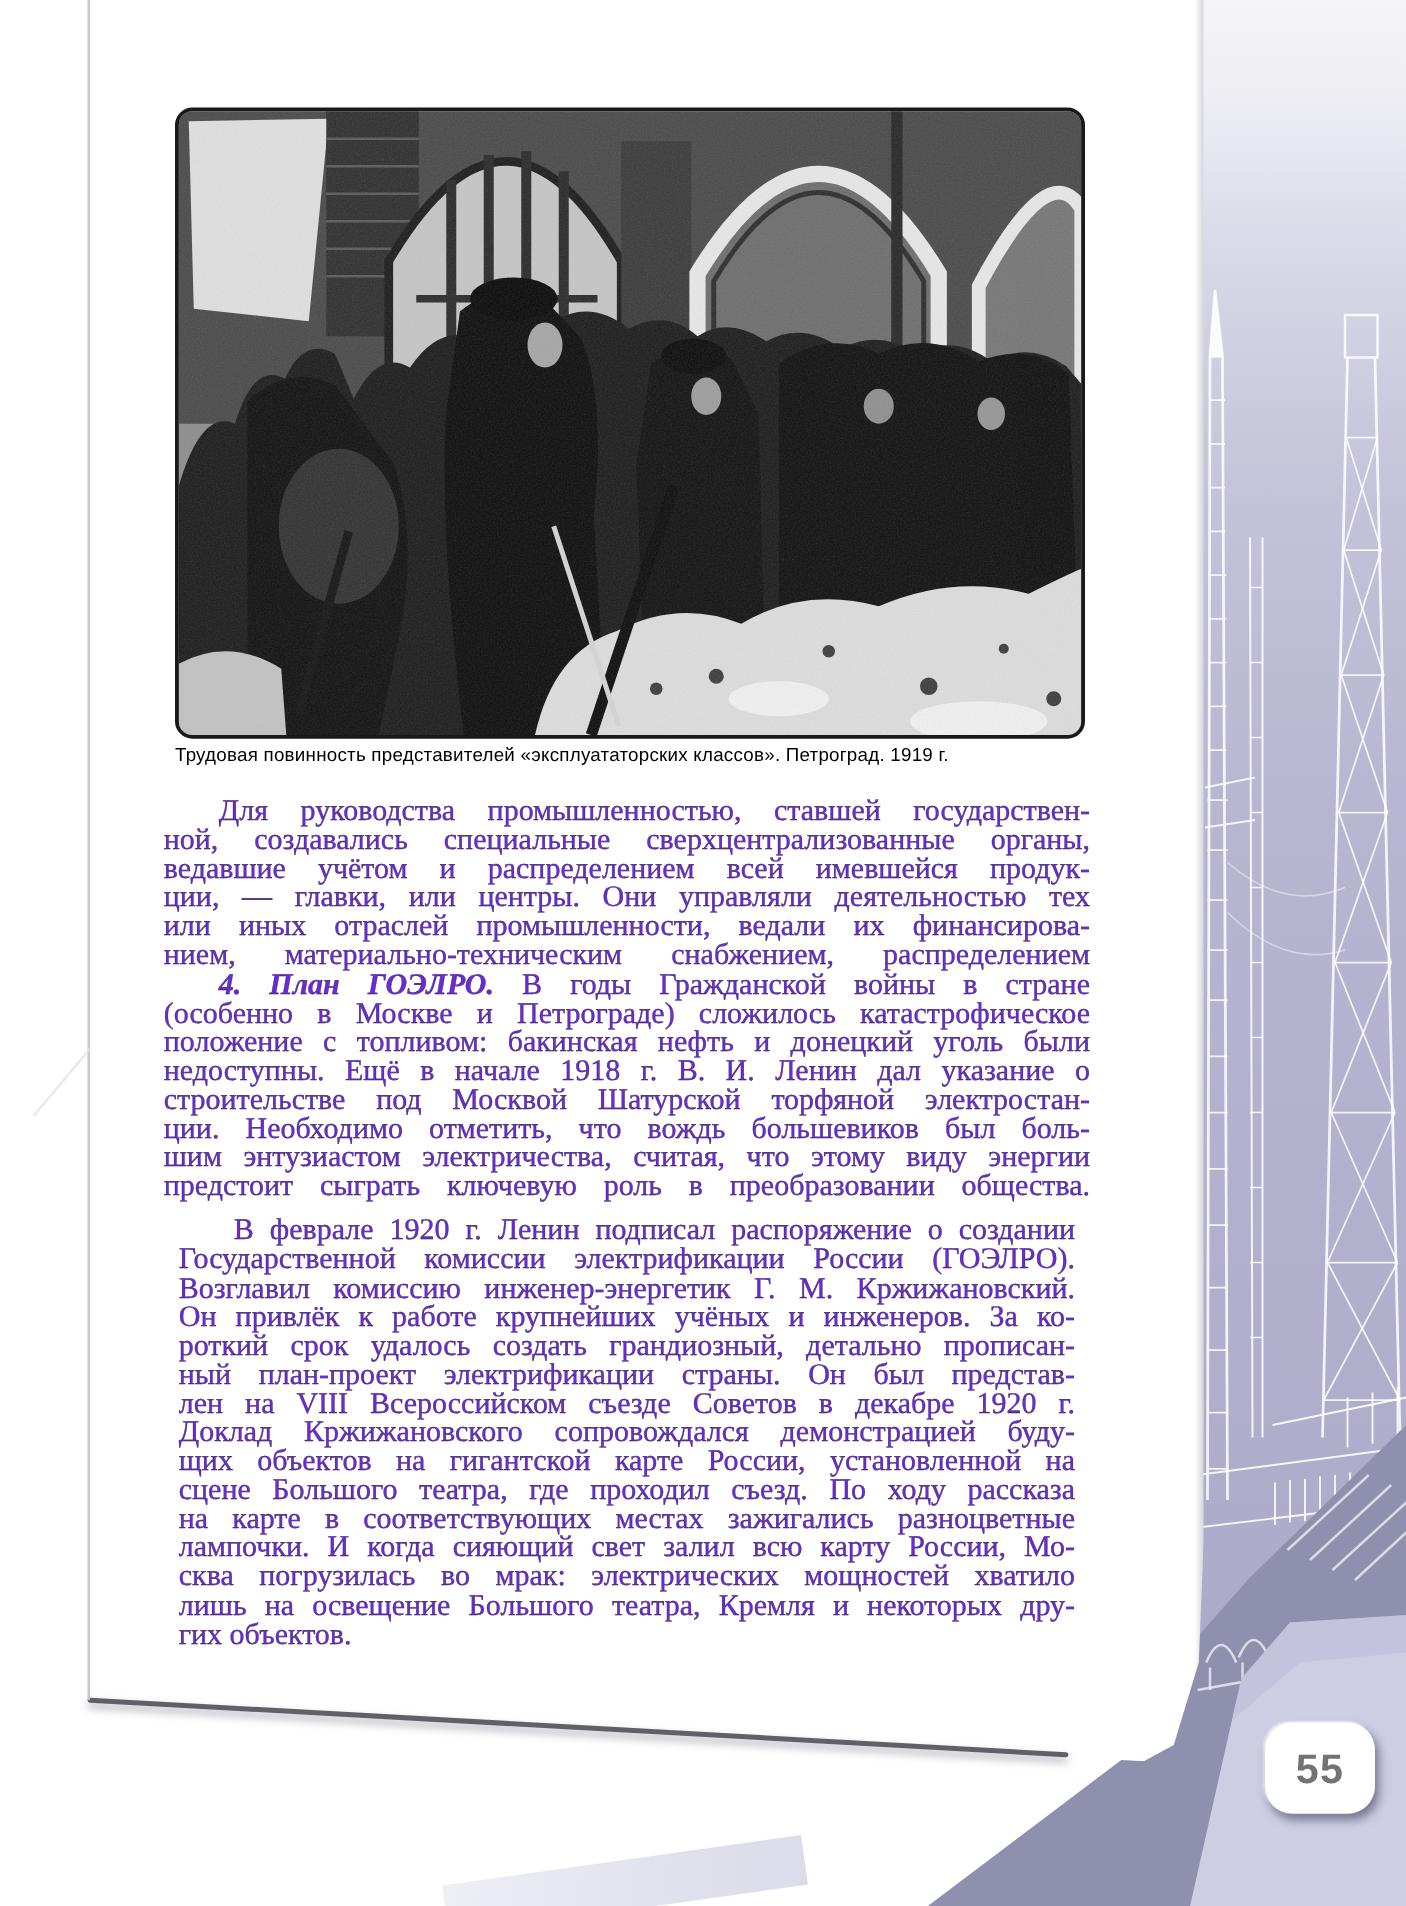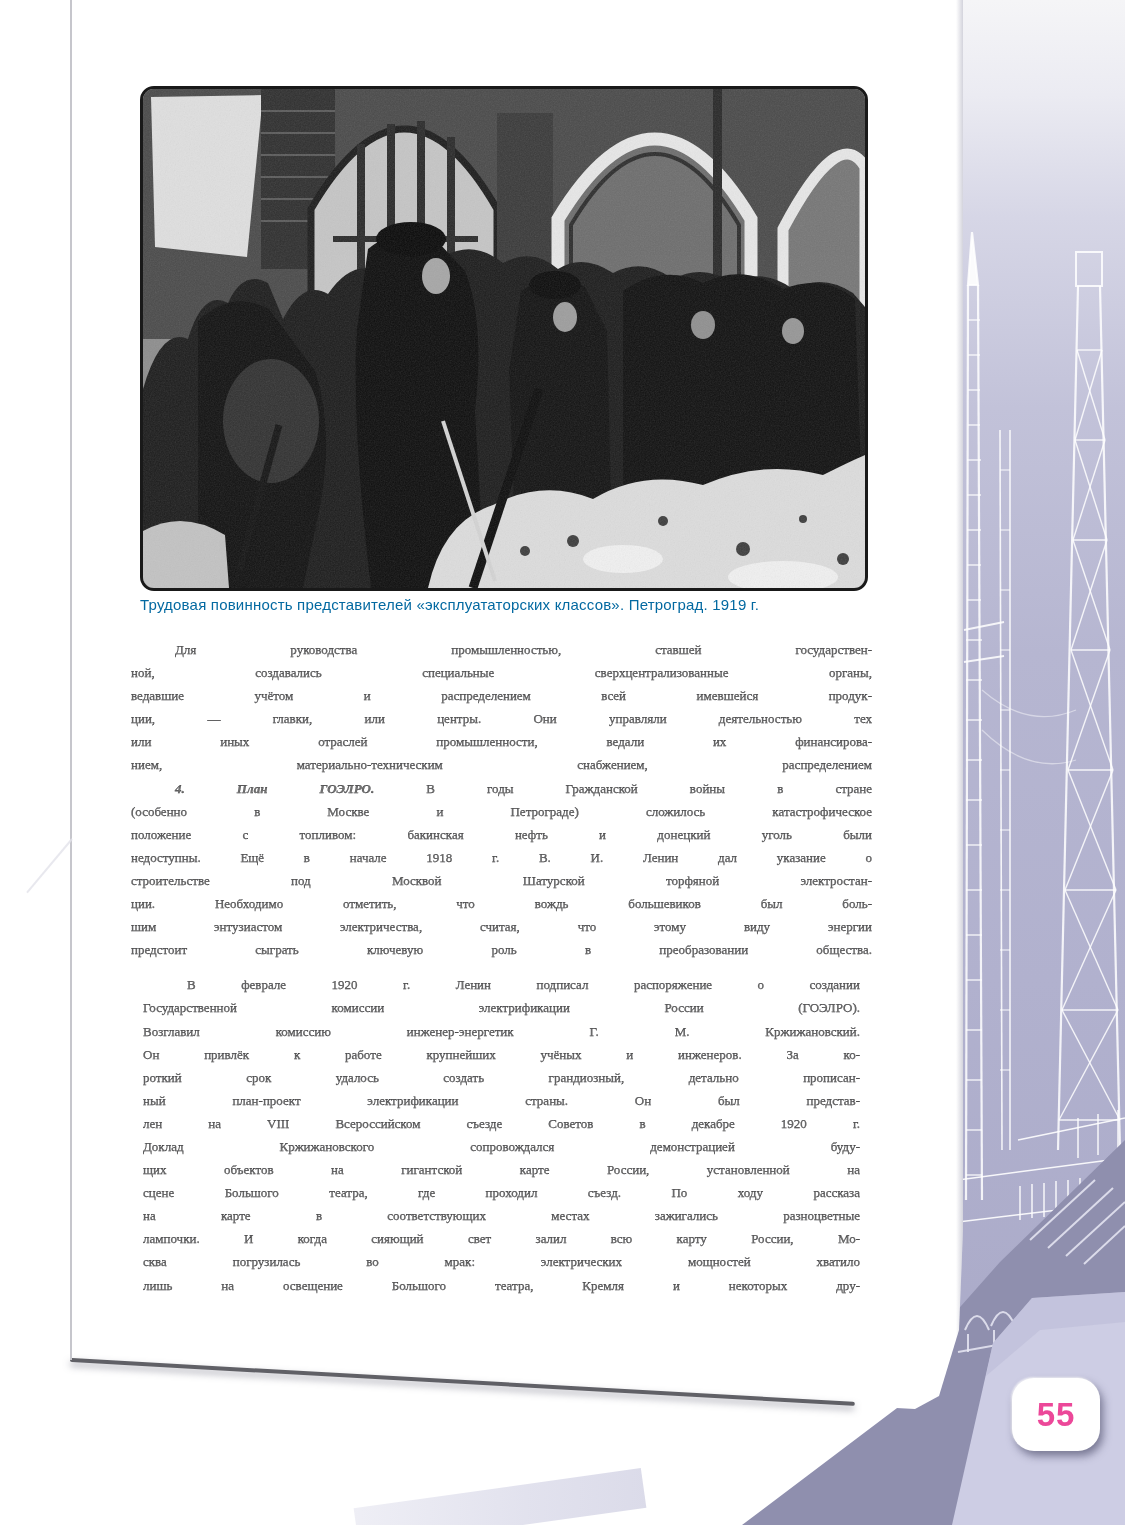--- a/index.html
+++ b/index.html
@@ -31,34 +31,34 @@
         background:linear-gradient(100deg,#e9e9f2 0%,#d8d8e8 60%,#cfcfe2 100%);
         transform:rotate(-8deg);opacity:.75;}
 
   
   .photo-frame{position:absolute;left:140px;top:86px;width:722px;height:499px;z-index:5;
         border:3px solid #191919;border-radius:14px;overflow:hidden;background:#8f8f8f;}
   .photo-frame svg{display:block;}
 
   
   .caption{position:absolute;left:140px;top:596px;width:730px;z-index:5;
-        font-family:"Liberation Sans", sans-serif;font-size:15px;color:#0369a1;letter-spacing:.2px;}
+        font-family:"Liberation Sans", sans-serif;font-size:15px;color:#000000;letter-spacing:.2px;}
 
   
   .body-text{position:absolute;left:131px;top:638px;width:741px;z-index:5;
-        font-size:13px;line-height:23.1px;color:#737373;-webkit-text-stroke:.25px #1d1d20;}
+        font-size:24px;line-height:23.1px;color:#6d28d9;-webkit-text-stroke:.25px #1d1d20;}
   .jlines{display:block;text-align:justify;text-align-last:justify;white-space:pre-line;text-indent:44px;}
   .lastline{display:block;text-align:left;}
   .lead{font-weight:bold;font-style:italic;}
 
   
   .badge{position:absolute;left:1012px;top:1378px;width:88px;height:73px;z-index:7;
         background:#ffffff;border-radius:22px;display:flex;align-items:center;justify-content:center;
         box-shadow:3px 5px 8px rgba(50,50,80,.55), -1px -1px 2px rgba(255,255,255,.8);
-        font-family:"Liberation Sans", sans-serif;font-weight:bold;font-size:33px;color:#ec4899;letter-spacing:1px;text-align:right;}
+        font-family:"Liberation Sans", sans-serif;font-weight:bold;font-size:33px;color:#737373;letter-spacing:1px;text-align:right;}
 </style>
 </head>
 <body>
 
 <div id="canvas">
 
   <div class="bg-right">
     <svg width="167" height="1360" viewBox="0 0 167 1360">
       <g stroke="#ffffff" stroke-opacity="0.85" fill="none" stroke-width="2.2">
 
@@ -307,20 +307,21 @@
 роткий срок удалось создать грандиозный, детально прописан-
 ный план-проект электрификации страны. Он был представ-
 лен на VIII Всероссийском съезде Советов в декабре 1920 г.
 Доклад Кржижановского сопровождался демонстрацией буду-
 щих объектов на гигантской карте России, установленной на
 сцене Большого театра, где проходил съезд. По ходу рассказа
 на карте в соответствующих местах зажигались разноцветные
 лампочки. И когда сияющий свет залил всю карту России, Мо-
 сква погрузилась во мрак: электрических мощностей хватило
 лишь на освещение Большого театра, Кремля и некоторых дру-</span>
+      <span class="lastline">гих объектов.</span>
     </p>
   </div>
 
   <div class="badge">
     <span>55</span>
   </div>
 
 </div>
 
 </body></html>

